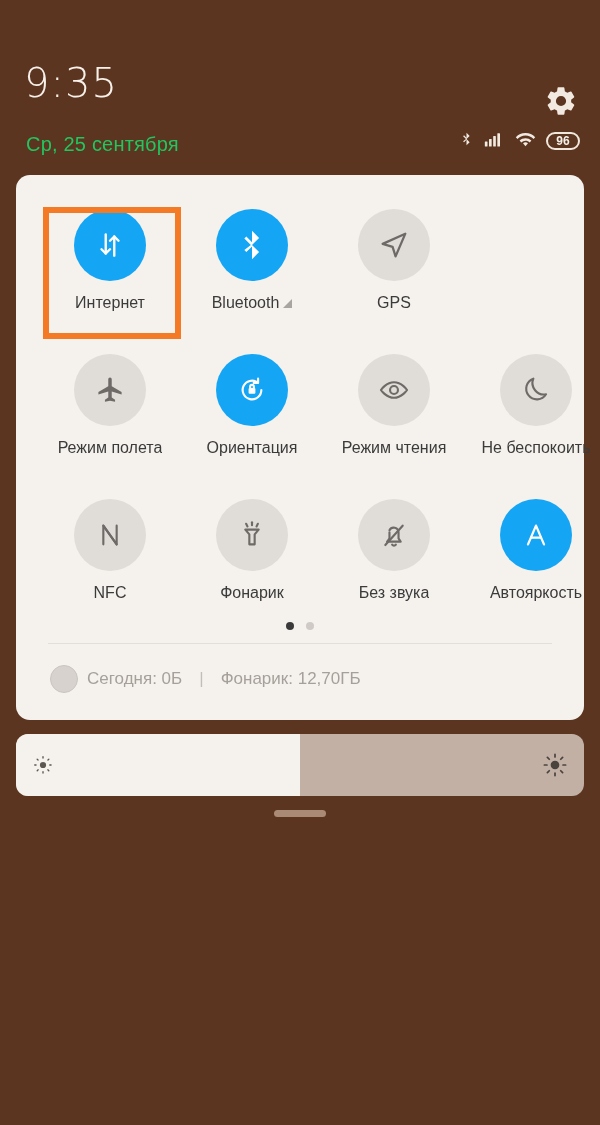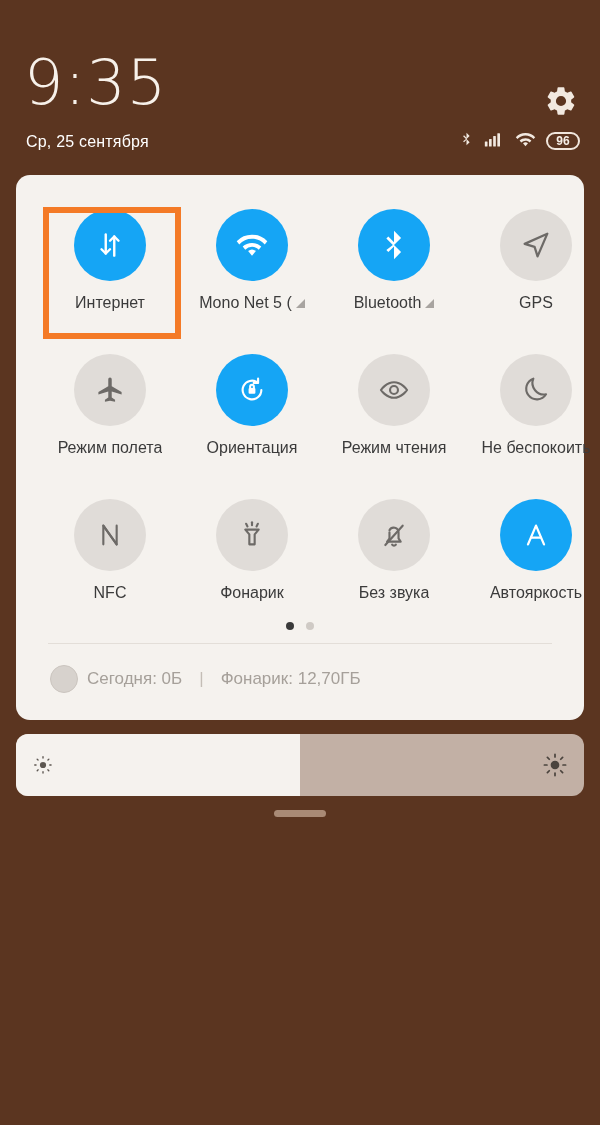--- a/index.html
+++ b/index.html
@@ -19,33 +19,33 @@
   #header {
     position: absolute;
     top: 0; left: 0;
     width: 600px;
     height: 175px;
   }
   #clock {
     position: absolute;
     left: 24px;
     top: 52px;
-    font-size: 62px;
+    font-size: 40px;
     line-height: 62px;
     color: #f7f1ea;
     font-weight: 300;
     letter-spacing: 1px;
     font-family: "DejaVu Sans", sans-serif;
   }
   #date {
     position: absolute;
     left: 26px;
     top: 133px;
-    font-size: 16px;
-    color: #ffffff;
+    font-size: 20px;
+    color: #22c55e;
     letter-spacing: 0.2px;
   }
   #gear-btn {
     position: absolute;
     right: 22px;
     top: 84px;
     width: 34px;
     height: 34px;
     cursor: pointer;
   }
@@ -313,33 +313,20 @@
             <path d="M15 19.5V6"></path>
               <path d="M12 9l3-3 3 3"></path>
           </svg>
         </div>
         <div class="tile-label-row">
           <span class="tile-label">Интернет</span>
         </div>
         <div id="highlight-box"></div>
       </div>
 
-      <div class="tile">
-        <div class="tile-circle on">
-          <svg width="36" height="30" viewBox="0 0 24 20" fill="#ffffff">
-            <path d="M12 17.2l-2.6-3.2a4.1 4.1 0 015.2 0L12 17.2z"></path>
-            <path d="M12 8.6c-2.4 0-4.6.9-6.2 2.4l1.7 2.1A6.9 6.9 0 0112 11.2c1.7 0 3.3.7 4.5 1.9l1.7-2.1A9 9 0 0012 8.6z"></path>
-            <path d="M12 3.2A14 14 0 001.8 7.5l1.7 2.1A11.5 11.5 0 0112 5.8c3.3 0 6.3 1.4 8.5 3.8l1.7-2.1A14 14 0 0012 3.2z"></path>
-          </svg>
-        </div>
-        <div class="tile-label-row">
-          <span class="tile-label">Mono Net 5 (</span>
-          <span class="expand-tri"></span>
-        </div>
-      </div>
 
       <div class="tile">
         <div class="tile-circle on">
           <svg width="34" height="34" viewBox="0 0 24 24" fill="#ffffff">
             <path d="M12 2l5 5-5 5 5 5-5 5v-9l-4 4-1.4-1.4L11.2 12 6.6 7.4 8 6l4 4V2z"></path>
           </svg>
         </div>
         <div class="tile-label-row">
           <span class="tile-label">Bluetooth</span>
           <span class="expand-tri"></span>

